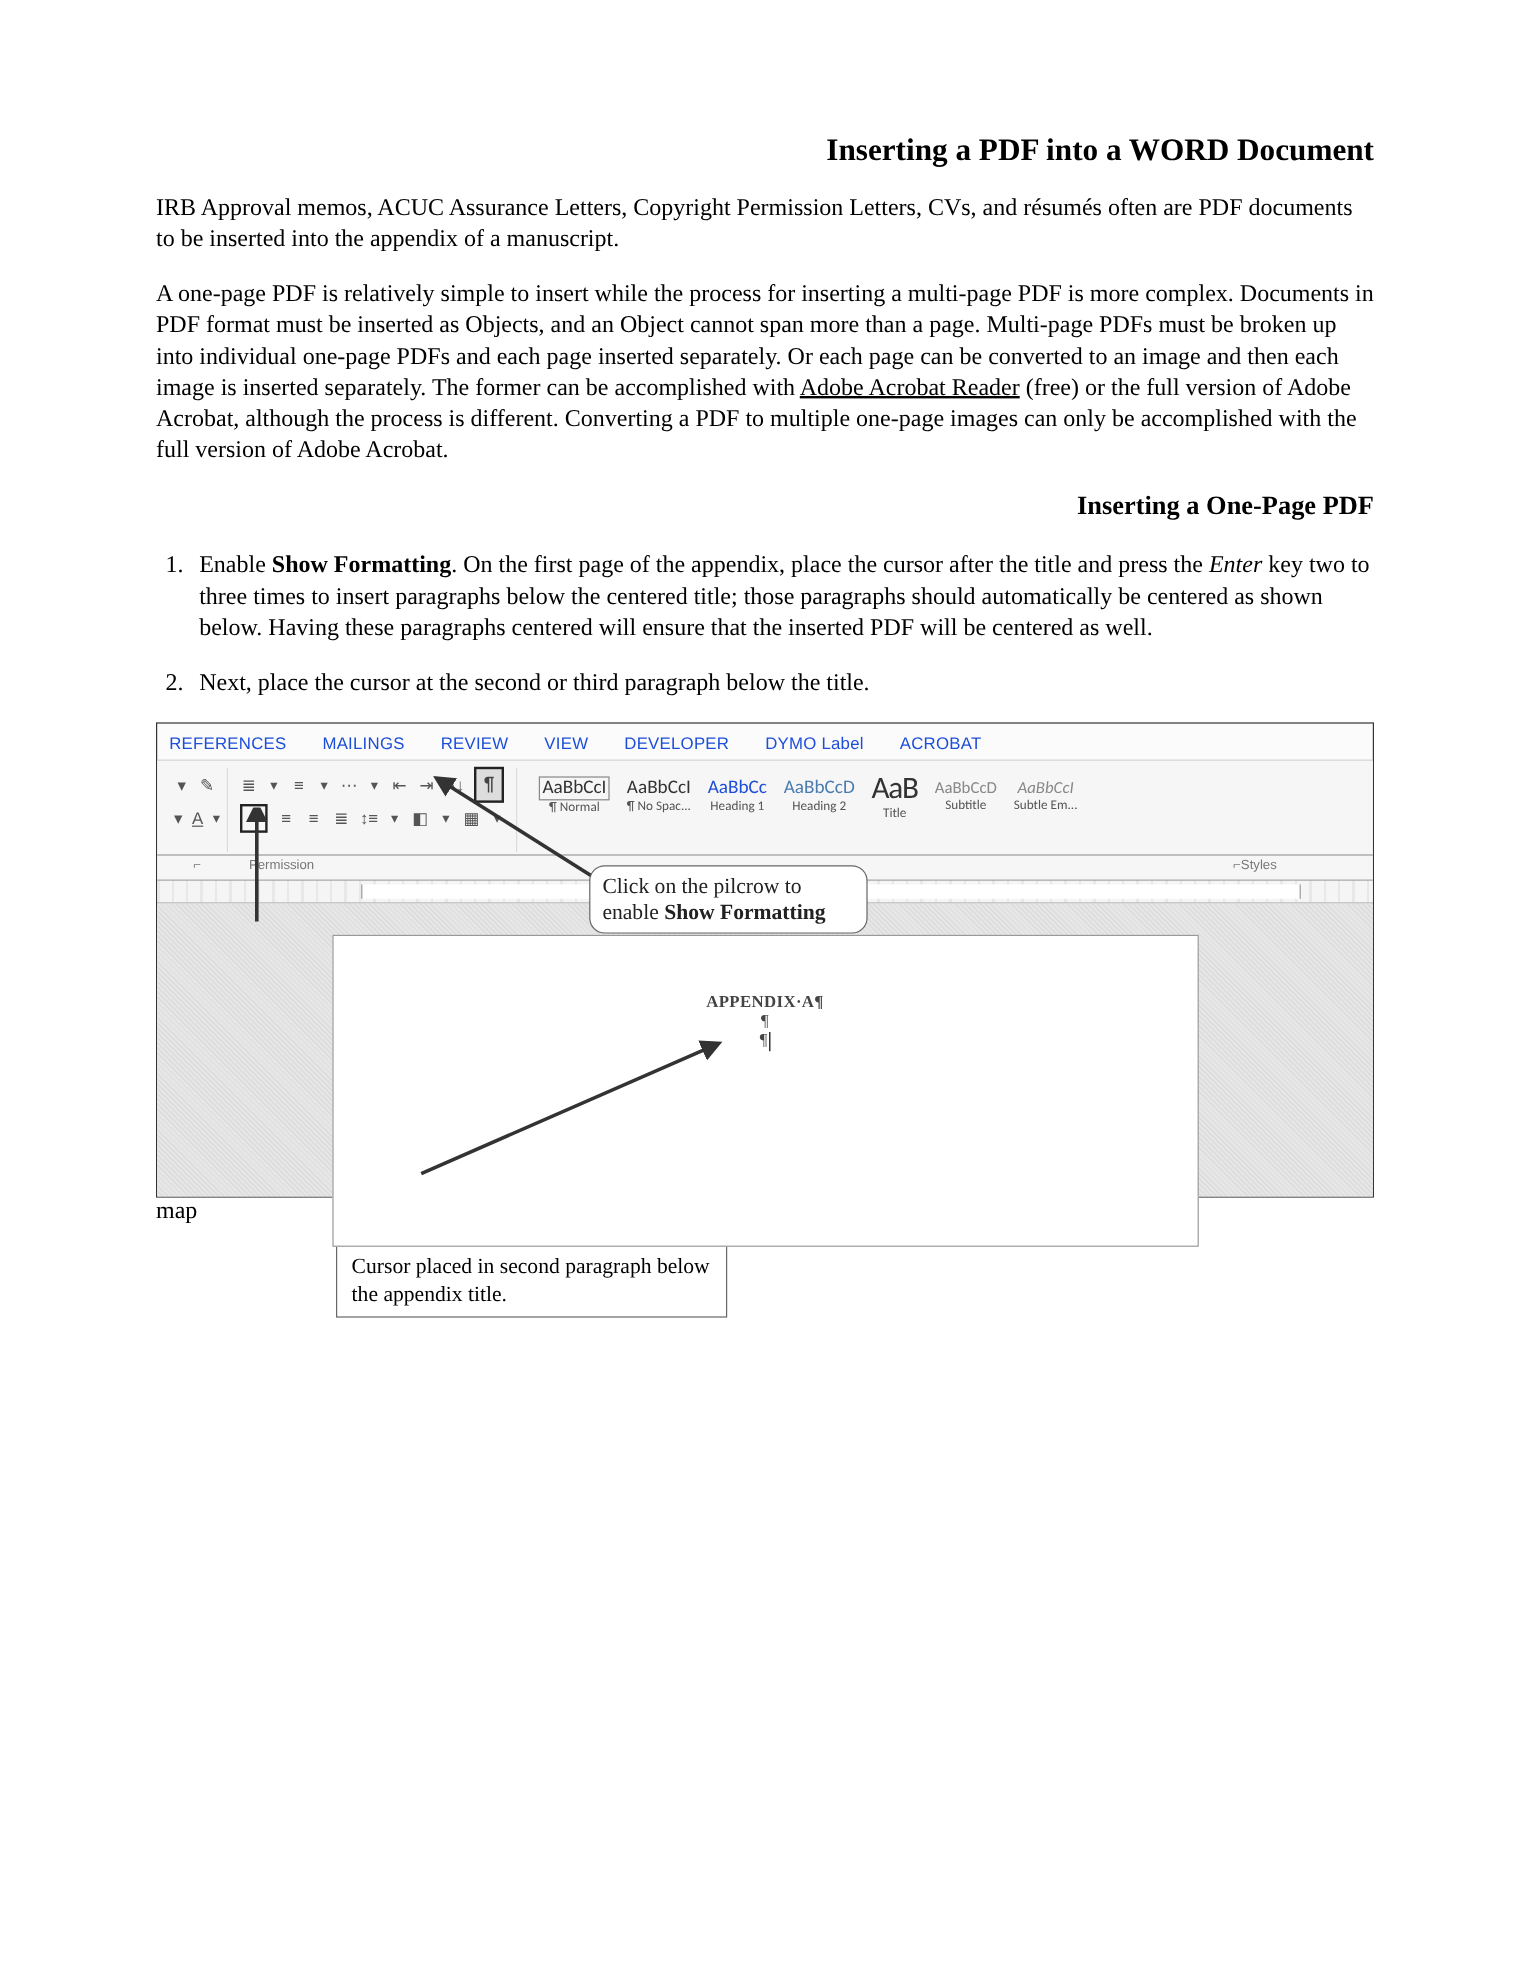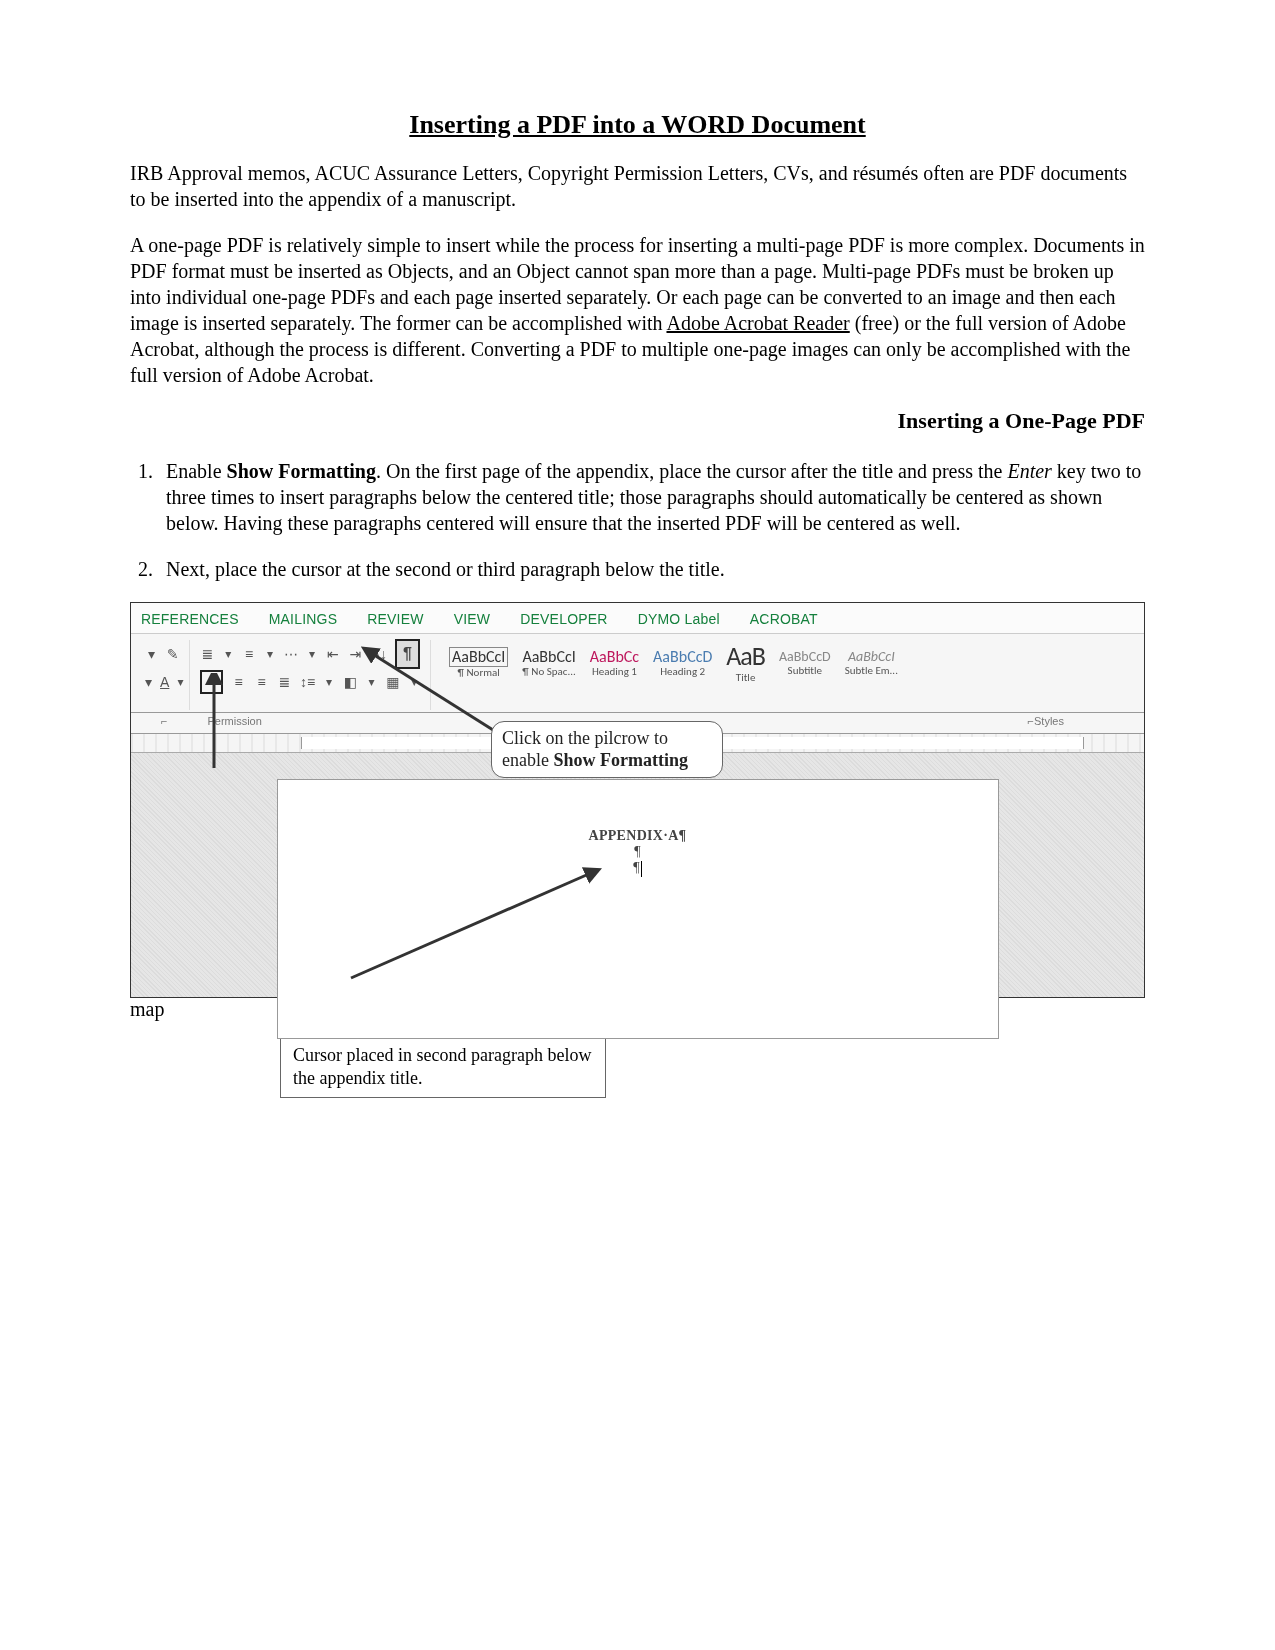--- a/index.html
+++ b/index.html
@@ -8,25 +8,24 @@
     font-family: "Times New Roman", Times, serif;
     font-size: 20px;
     color: #000;
     background: #fff;
     width: 1275px;
   }
   .page {
     padding: 110px 130px 60px 130px;
   }
   h1.title {
-    text-align: center;
+    text-align: right;
     font-size: 26px;
     font-weight: bold;
     margin: 0 0 20px 0;
-    text-decoration: underline;
   }
   p.body {
     margin: 0 0 20px 0;
     line-height: 1.3;
   }
   h2.subhead {
     text-align: right;
     font-size: 22px;
     font-weight: bold;
     margin: 8px 0 24px 0;
@@ -57,21 +56,21 @@
     background: #fbfbfb;
   }
   
   .tabs {
     display: flex;
     gap: 30px;
     padding: 8px 10px 6px 10px;
     border-bottom: 1px solid #ccc;
     font-size: 14px;
     letter-spacing: 0.2px;
-    color: #15803d;
+    color: #1d4ed8;
   }
   .tabs span { text-transform: uppercase; }
 
   
   .ribbon {
     display: flex;
     padding: 6px 4px 2px 4px;
     border-bottom: 1px solid #999;
     position: relative;
     background: #f6f6f6;
@@ -297,21 +296,21 @@
           <div class="styles">
             <div class="style-tile sel">
                 <div class="pv">AaBbCcI</div>
                 <div class="nm">¶ Normal</div>
               </div>
             <div class="style-tile">
                 <div class="pv">AaBbCcI</div>
                 <div class="nm">¶ No Spac...</div>
               </div>
             <div class="style-tile">
-                <div class="pv" style="color:#be185d">AaBbCc</div>
+                <div class="pv" style="color:#1d4ed8">AaBbCc</div>
                 <div class="nm">Heading 1</div>
               </div>
             <div class="style-tile">
                 <div class="pv" style="color:#4a7cb0">AaBbCcD</div>
                 <div class="nm">Heading 2</div>
               </div>
             <div class="style-tile">
                 <div class="pv title">AaB</div>
                 <div class="nm">Title</div>
               </div>

